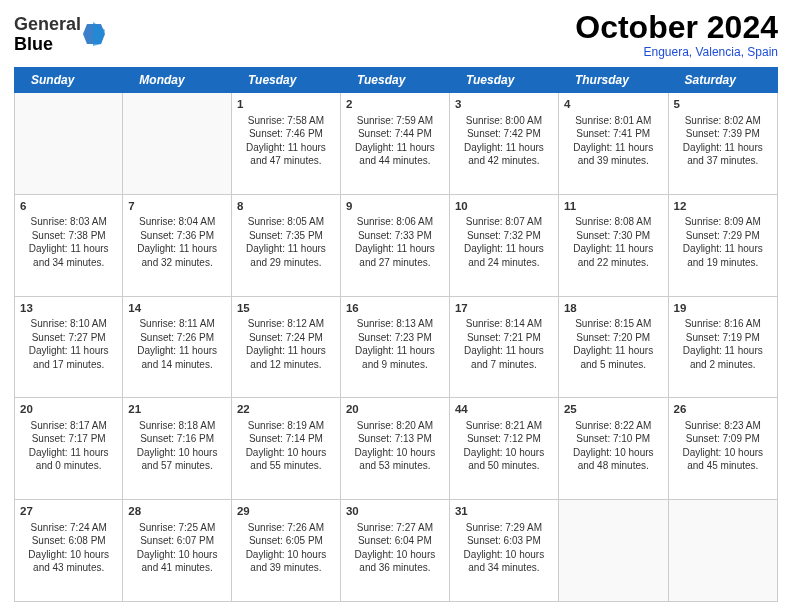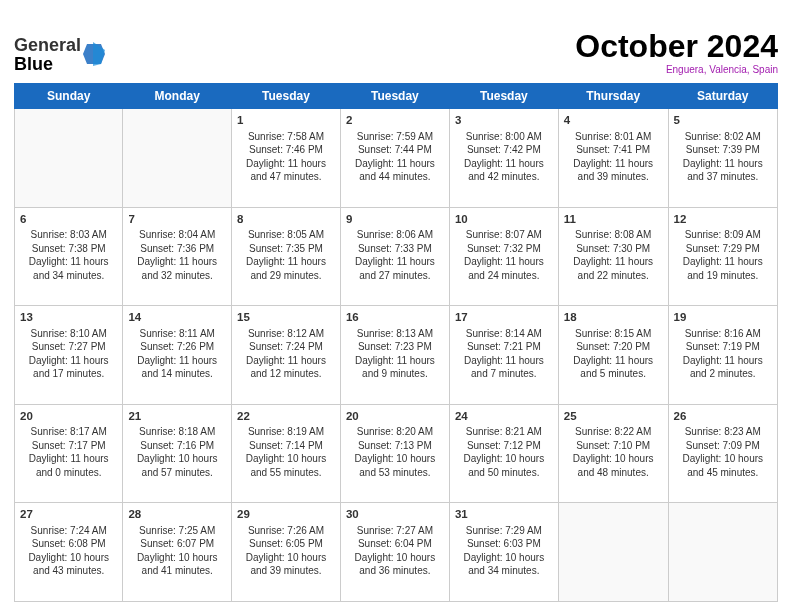--- a/index.html
+++ b/index.html
@@ -13,23 +13,22 @@
     .page {
       width: 792px;
       height: 612px;
       padding: 10px 14px;
       display: flex;
       flex-direction: column;
     }
     .header {
       display: flex;
       justify-content: space-between;
-      align-items: flex-end;
+      align-items: center;
       margin-bottom: 8px;
-      margin-top: 19px;
     }
     .logo {
       display: flex;
       align-items: center;
     }
     .logo-text {
       display: flex;
       flex-direction: column;
       line-height: 1.1;
     }
@@ -50,37 +49,38 @@
     .title-block {
       text-align: right;
     }
     .title-month {
       font-size: 32px;
       font-weight: bold;
       color: #000000;
       line-height: 1.1;
     }
     .title-location {
-      font-size: 10px;
-      color: #a21caf;
+      font-size: 12px;
+      color: #1d4ed8;
     }
     .calendar {
       width: 100%;
       border-collapse: collapse;
       flex: 1;
       font-size: 10.5px;
     }
     .calendar thead tr th {
       background: #1a6abf;
       color: #fff;
       font-weight: bold;
-      text-align: center;
+      text-align: left;
       padding: 5px 16px;
       border: 1px solid #1a6abf;
       font-size: 12px;
+      font-style: italic;
     }
     .calendar tbody tr td {
       vertical-align: top;
       border: 1px solid #ccc;
       padding: 4px 5px;
       width: 113px;
       height: 80px;
       color: #333;
       line-height: 1.35;
     }
@@ -233,21 +233,21 @@
           </td>
           <td>
             <span class="day-num">22</span>
             <div class="day-info">Sunrise: 8:19 AM<br>Sunset: 7:14 PM<br>Daylight: 10 hours and 55 minutes.</div>
           </td>
           <td>
             <span class="day-num">20</span>
             <div class="day-info">Sunrise: 8:20 AM<br>Sunset: 7:13 PM<br>Daylight: 10 hours and 53 minutes.</div>
           </td>
           <td>
-            <span class="day-num">24</span>
+            <span class="day-num">44</span>
             <div class="day-info">Sunrise: 8:21 AM<br>Sunset: 7:12 PM<br>Daylight: 10 hours and 50 minutes.</div>
           </td>
           <td>
             <span class="day-num">25</span>
             <div class="day-info">Sunrise: 8:22 AM<br>Sunset: 7:10 PM<br>Daylight: 10 hours and 48 minutes.</div>
           </td>
           <td>
             <span class="day-num">26</span>
             <div class="day-info">Sunrise: 8:23 AM<br>Sunset: 7:09 PM<br>Daylight: 10 hours and 45 minutes.</div>
           </td>

